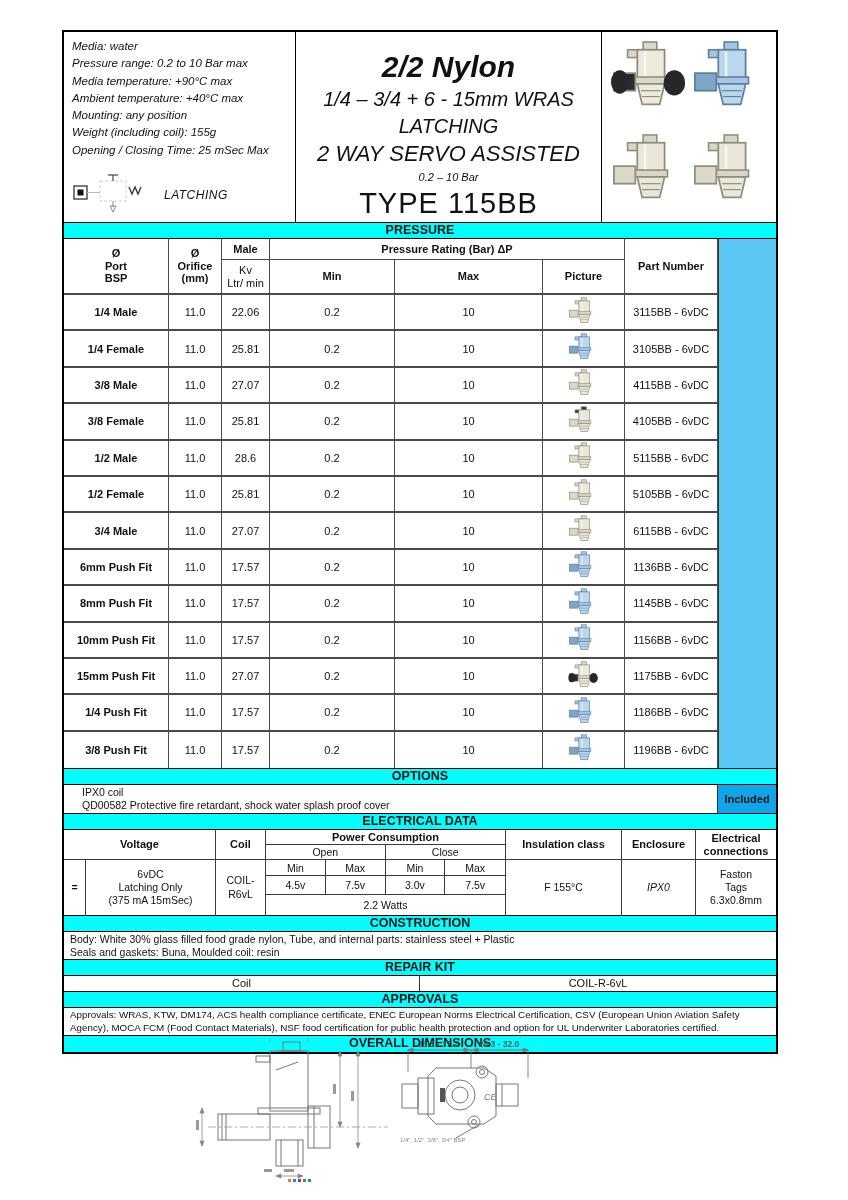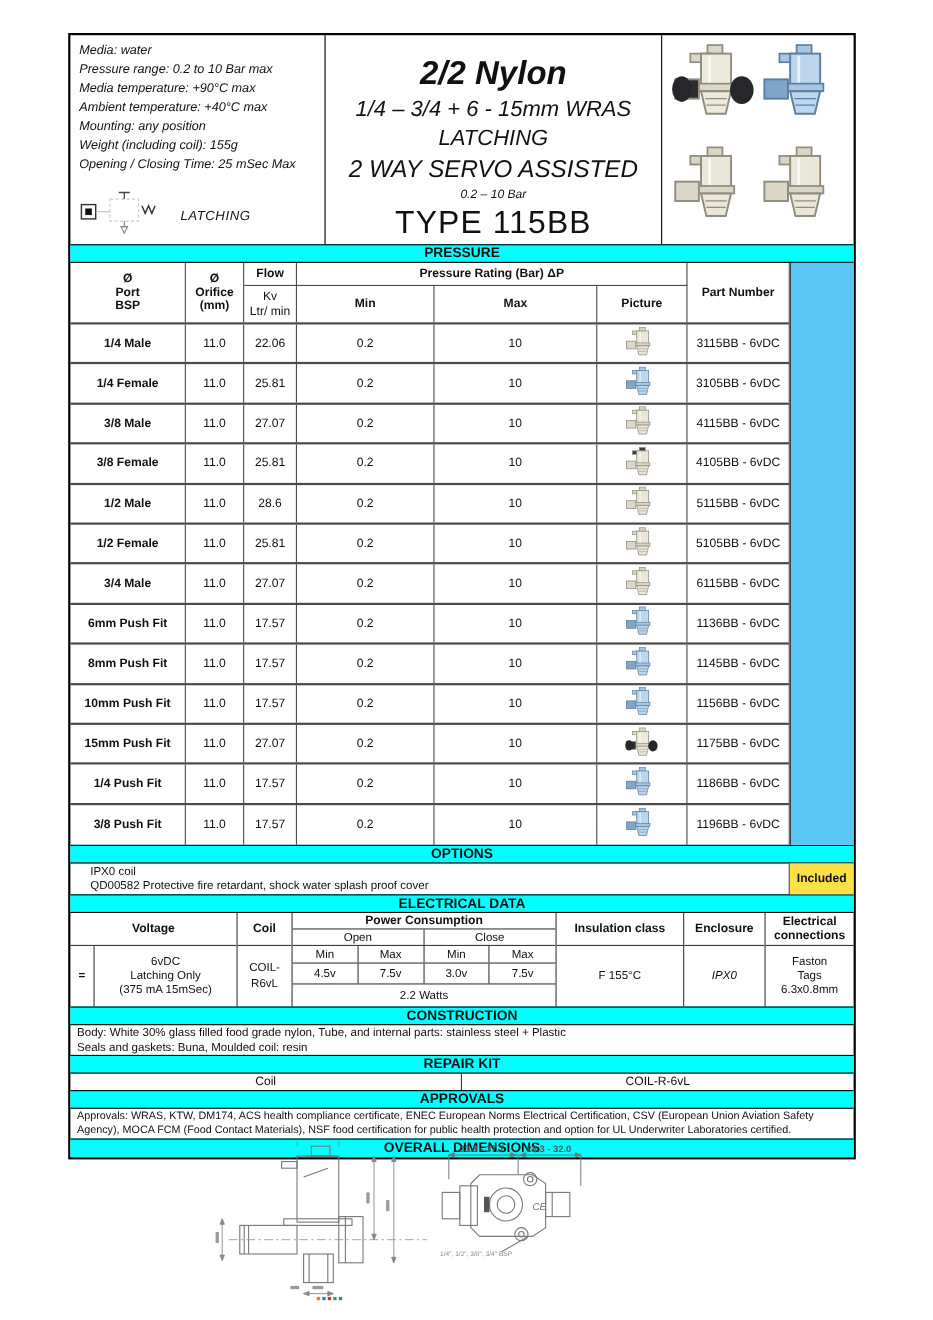--- a/index.html
+++ b/index.html
@@ -41,21 +41,21 @@
   .ph-part { grid-column:7; grid-row:1/3; }
   .prow { display:grid; grid-template-columns:105px 53px 48px 125px 148px 82px 93px; height:36.4px; border-bottom:2px solid #4a4a4a; }
   .prow:last-child { border-bottom:none; }
   .c { display:flex; align-items:center; justify-content:center; border-right:1.5px solid #4a4a4a; font-size:11px; }
   .c.bold { font-weight:bold; }
   .c.pic svg { display:block; }
 
   
   .orow { display:flex; height:28px; }
   .o-left { width:654px; border-right:1.5px solid #333; padding:1px 18px; font-size:10.5px; line-height:1.25; }
-  .o-right { flex:1; background:#fde047; display:flex; align-items:center; justify-content:center; font-weight:bold; font-size:11px; }
+  .o-right { flex:1; background:#0ea5e9; display:flex; align-items:center; justify-content:center; font-weight:bold; font-size:11px; }
 
   
   .etable { display:flex; height:85px; font-size:10.5px; }
   .ecol { border-right:1.5px solid #3a3a3a; display:flex; flex-direction:column; }
   .ecol:last-child { border-right:none; }
   .ehead { height:30px; border-bottom:1.5px solid #3a3a3a; display:flex; flex-direction:column; align-items:center; justify-content:center; font-weight:bold; font-size:11px; line-height:1.15; text-align:center; }
   .ebody { flex:1; display:flex; align-items:center; justify-content:center; text-align:center; line-height:1.25; }
   .e-voltage-body { display:flex; align-items:stretch; text-align:center; }
   .e-dc { width:22px; border-right:1.5px solid #3a3a3a; display:flex; align-items:center; justify-content:center; font-weight:bold; }
   .e-volt-text { flex:1; display:flex; flex-direction:column; justify-content:center; }
@@ -183,21 +183,21 @@
         <div class="phc ph-port">
           <span>Ø</span>
           <span>Port</span>
           <span>BSP</span>
         </div>
         <div class="phc ph-orifice">
           <span>Ø</span>
           <span>Orifice</span>
           <span>(mm)</span>
         </div>
-        <div class="phc ph-flowtop">Flow</div>
+        <div class="phc ph-flowtop">Male</div>
         <div class="phc ph-flowbot">
           <span>Kv</span>
           <span>Ltr/ min</span>
         </div>
         <div class="phc ph-rating">Pressure Rating (Bar) ΔP</div>
         <div class="phc ph-min">Min</div>
         <div class="phc ph-max">Max</div>
         <div class="phc ph-pic">Picture</div>
         <div class="phc ph-part">Part Number</div>
       </div>

